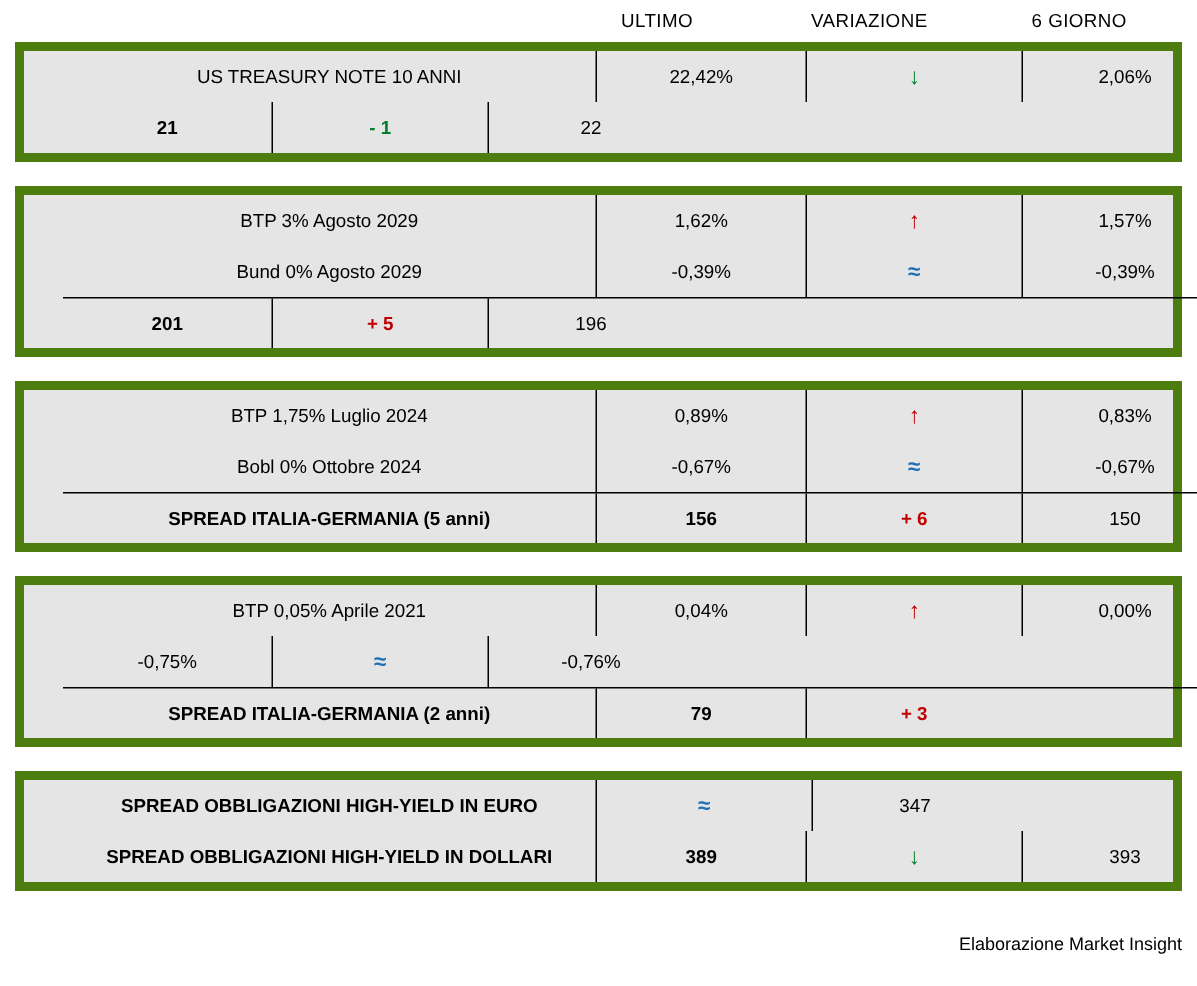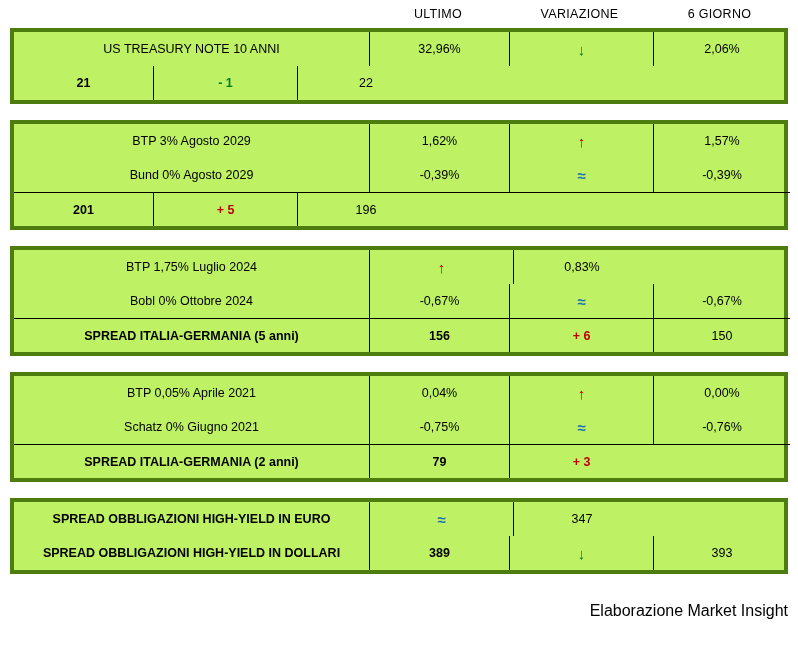--- a/index.html
+++ b/index.html
@@ -41,24 +41,25 @@
     font-size: 12.5px;
     text-align: center;
     letter-spacing: 0.3px;
     color: #000;
   }
   .header .c-label { text-align: left; }
 
   
   .block {
     width: 778px;
-    border: 4px solid #4d7c0f;
+    border: 6px solid #4d7c0f;
     border-collapse: collapse;
     margin-bottom: 16px;
-    background: #bef264;
+    background: #e5e5e5;
+    padding-left: 26px;
   }
   .block .trow {
     display: flex;
     width: 776px;
     height: 34px;
   }
   .block .trow > div {
     display: flex;
     align-items: center;
     justify-content: center;
@@ -83,41 +84,41 @@
   .bold { font-weight: bold; }
   .up   { color: #c00000; font-weight: bold; }
   .down { color: #00802b; font-weight: bold; }
   .flat { color: #1f6fb5; font-weight: bold; }
   .arrow { font-size: 15px; line-height: 1; }
   .approx { font-size: 15px; line-height: 1; }
 
   .footer {
     width: 778px;
     text-align: right;
-    font-size: 16px;
+    font-size: 12px;
     padding-top: 12px;
   }
 </style>
 </head>
 <body>
 
 <div class="page">
 
   <div class="row header">
     <div class="c-label"></div>
     <div class="c-ultimo">ULTIMO</div>
     <div class="c-var">VARIAZIONE</div>
     <div class="c-giorno">6 GIORNO</div>
   </div>
 
   <div id="blocks-container">
       <div class="block">
         <div class="trow">
           <div class="c-label">US TREASURY NOTE 10 ANNI</div>
-          <div class="c-ultimo">32,96%</div>
+          <div class="c-ultimo">22,42%</div>
           <div class="c-var">
             <span class="down arrow">↓</span>
           </div>
           <div class="c-giorno">2,06%</div>
         </div>
         <div class="trow">
           <div class="c-ultimo bold">21</div>
           <div class="c-var">
             <span class="down">- 1</span>
           </div>
@@ -145,20 +146,21 @@
           <div class="c-ultimo bold">201</div>
           <div class="c-var">
             <span class="up">+ 5</span>
           </div>
           <div class="c-giorno">196</div>
         </div>
       </div>
       <div class="block">
         <div class="trow">
           <div class="c-label">BTP 1,75% Luglio 2024</div>
+          <div class="c-ultimo">0,89%</div>
           <div class="c-var">
             <span class="up arrow">↑</span>
           </div>
           <div class="c-giorno">0,83%</div>
         </div>
         <div class="trow">
           <div class="c-label">Bobl 0% Ottobre 2024</div>
           <div class="c-ultimo">-0,67%</div>
           <div class="c-var">
             <span class="flat approx">≈</span>
@@ -177,21 +179,20 @@
       <div class="block">
         <div class="trow">
           <div class="c-label">BTP 0,05% Aprile 2021</div>
           <div class="c-ultimo">0,04%</div>
           <div class="c-var">
             <span class="up arrow">↑</span>
           </div>
           <div class="c-giorno">0,00%</div>
         </div>
         <div class="trow">
-          <div class="c-label">Schatz 0% Giugno 2021</div>
           <div class="c-ultimo">-0,75%</div>
           <div class="c-var">
             <span class="flat approx">≈</span>
           </div>
           <div class="c-giorno">-0,76%</div>
         </div>
         <div class="trow sep-top">
           <div class="c-label bold">SPREAD ITALIA-GERMANIA (2 anni)</div>
           <div class="c-ultimo bold">79</div>
           <div class="c-var">

